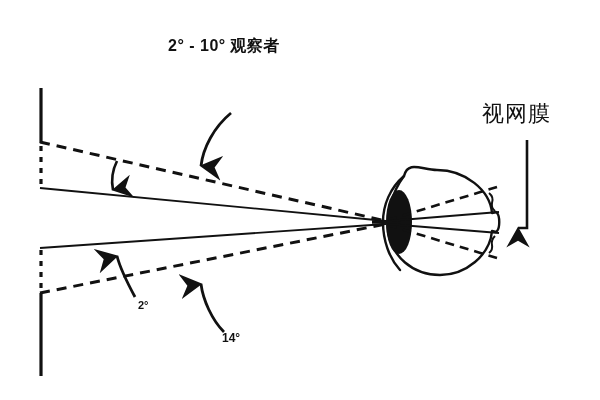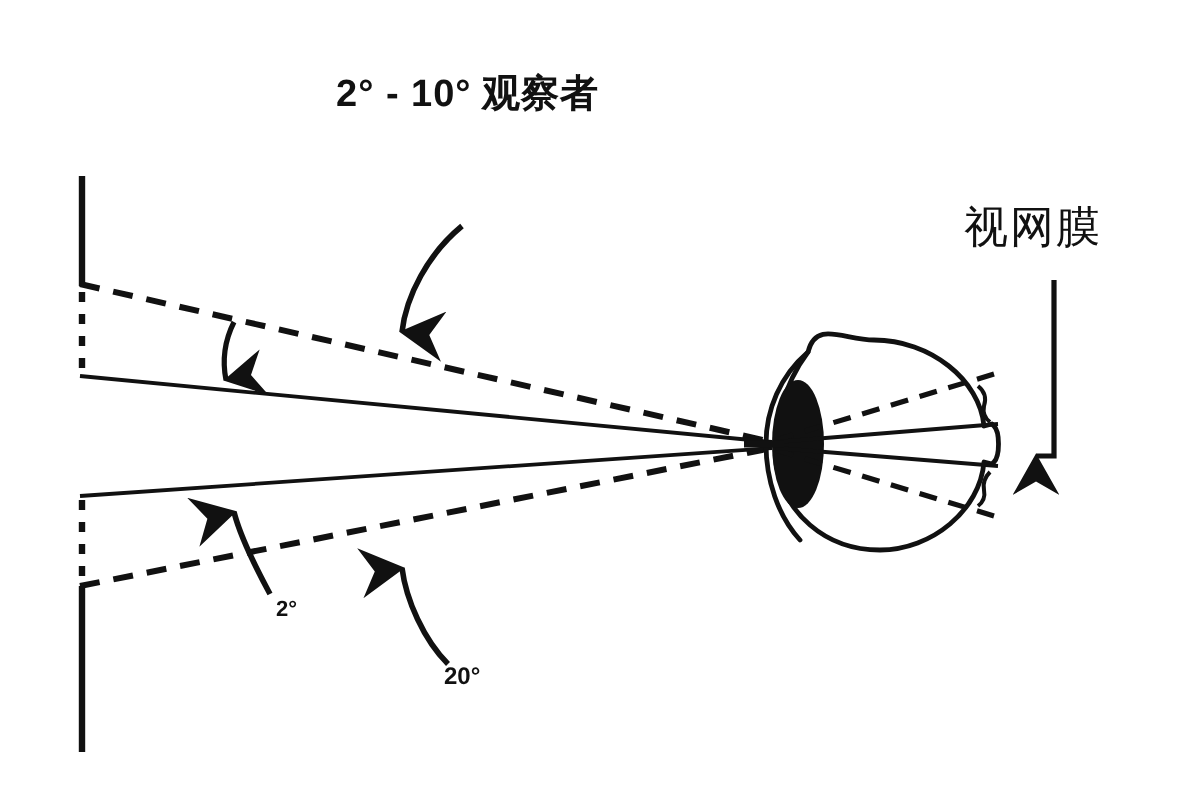--- a/index.html
+++ b/index.html
@@ -29,21 +29,21 @@
   }
   .lbl {
     position: absolute;
     white-space: nowrap;
     color: #111111;
     line-height: 1;
   }
   #title {
     left: 168px;
     top: 38px;
-    font-size: 19px;
+    font-size: 16px;
     font-weight: bold;
     letter-spacing: 0.5px;
     font-family: "Liberation Serif", "DejaVu Serif", serif;
   }
   #title .deg-part {
     font-family: "Liberation Sans", sans-serif;
     font-weight: bold;
   }
   #retina-label {
     left: 482px;
@@ -152,15 +152,15 @@
     </g>
 
   </svg>
 
   <div class="lbl" id="title"><span class="deg-part">2° - 10°</span> <span>观察者</span></div>
 
   <div class="lbl" id="retina-label">视网膜</div>
 
   <div class="lbl" id="angle-2-label">2°</div>
 
-  <div class="lbl" id="angle-10-label">20°</div>
+  <div class="lbl" id="angle-10-label">14°</div>
 
 </div>
 
 </body></html>

